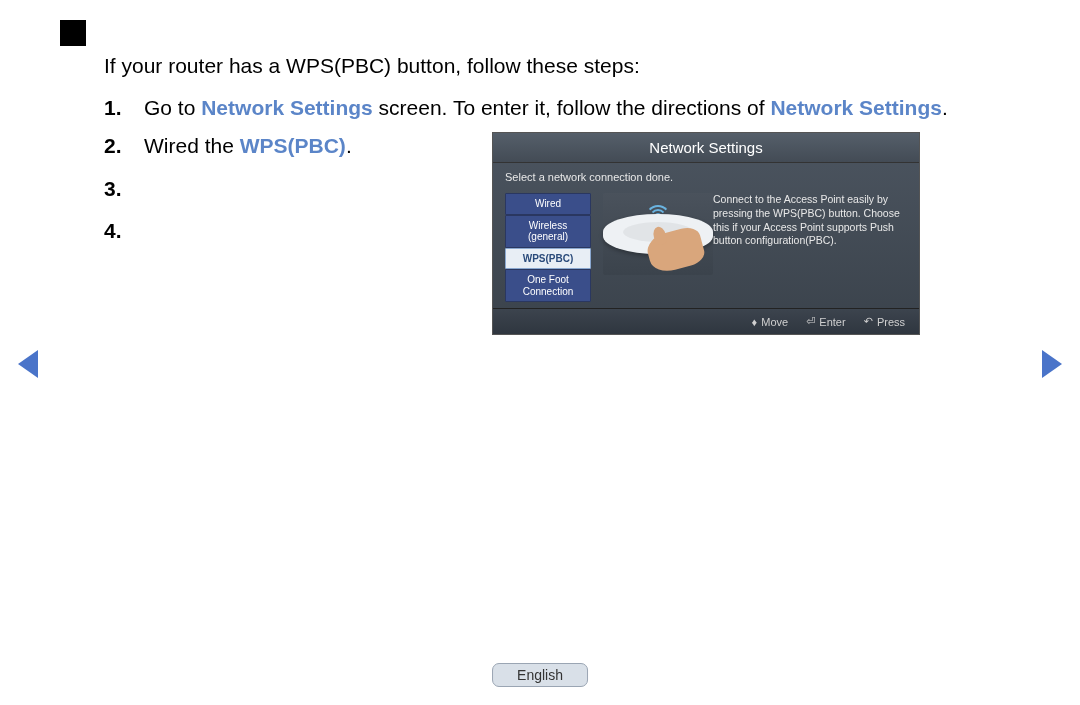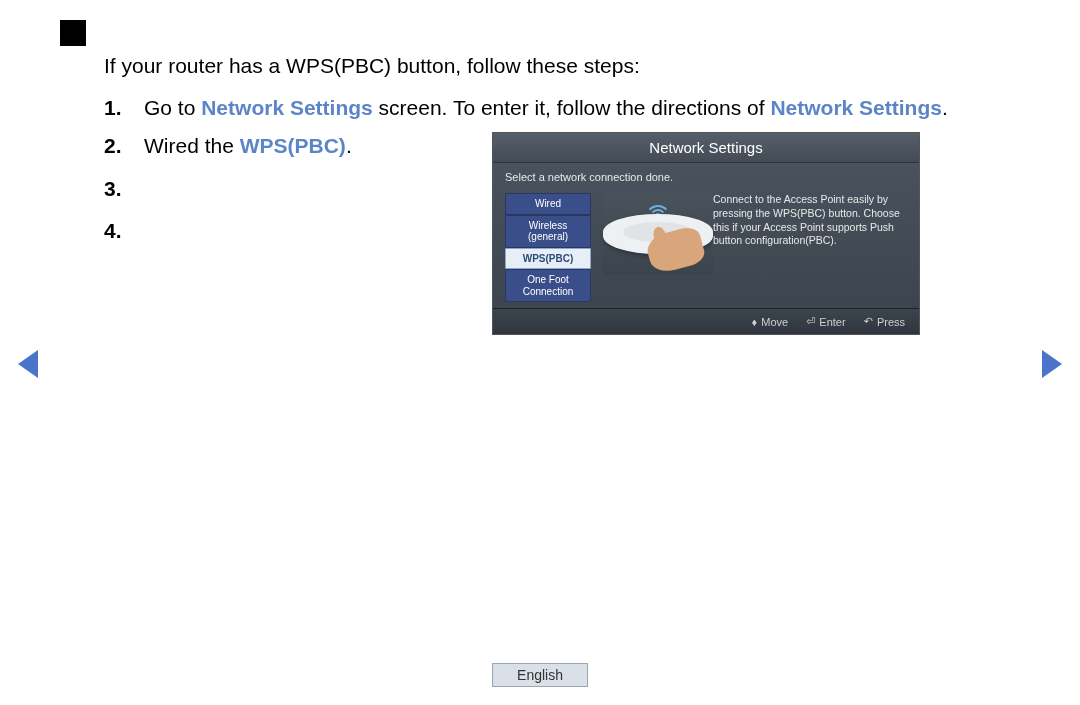--- a/index.html
+++ b/index.html
@@ -233,21 +233,21 @@
     border-left: 20px solid #4a74c9;
   }
 
   .lang-badge {
     position: absolute;
     bottom: 18px;
     left: 50%;
     transform: translateX(-50%);
     background: #d9e0e8;
     border: 1px solid #9aa5b3;
-    border-radius: 0;
+    border-radius: 7px;
     padding: 3px 24px;
     font-size: 14px;
     color: #333;
   }
 </style>
 </head>
 <body>
 
 <div class="content">
   <div class="title-row">

